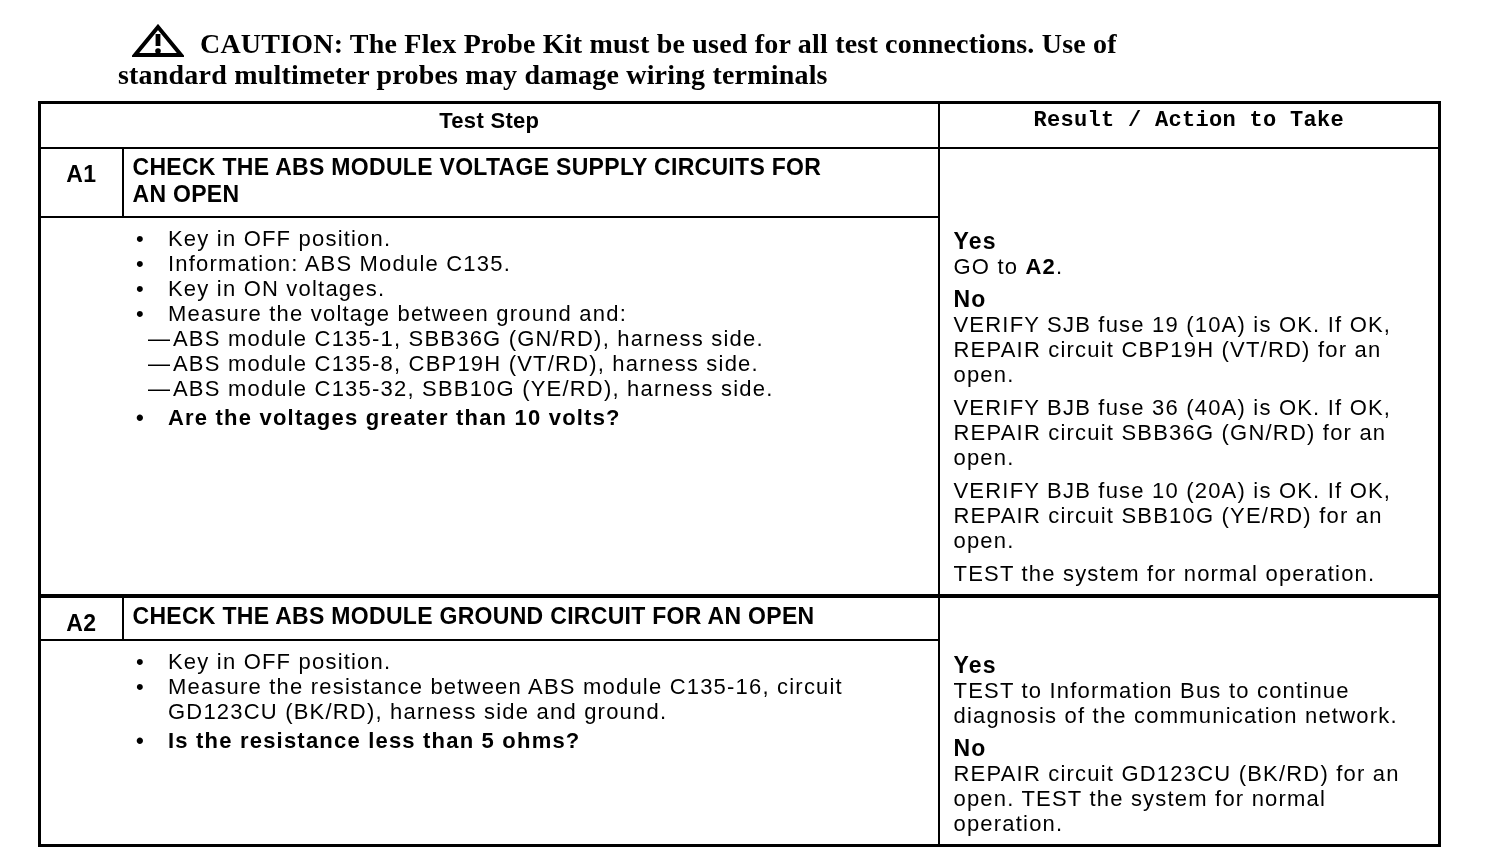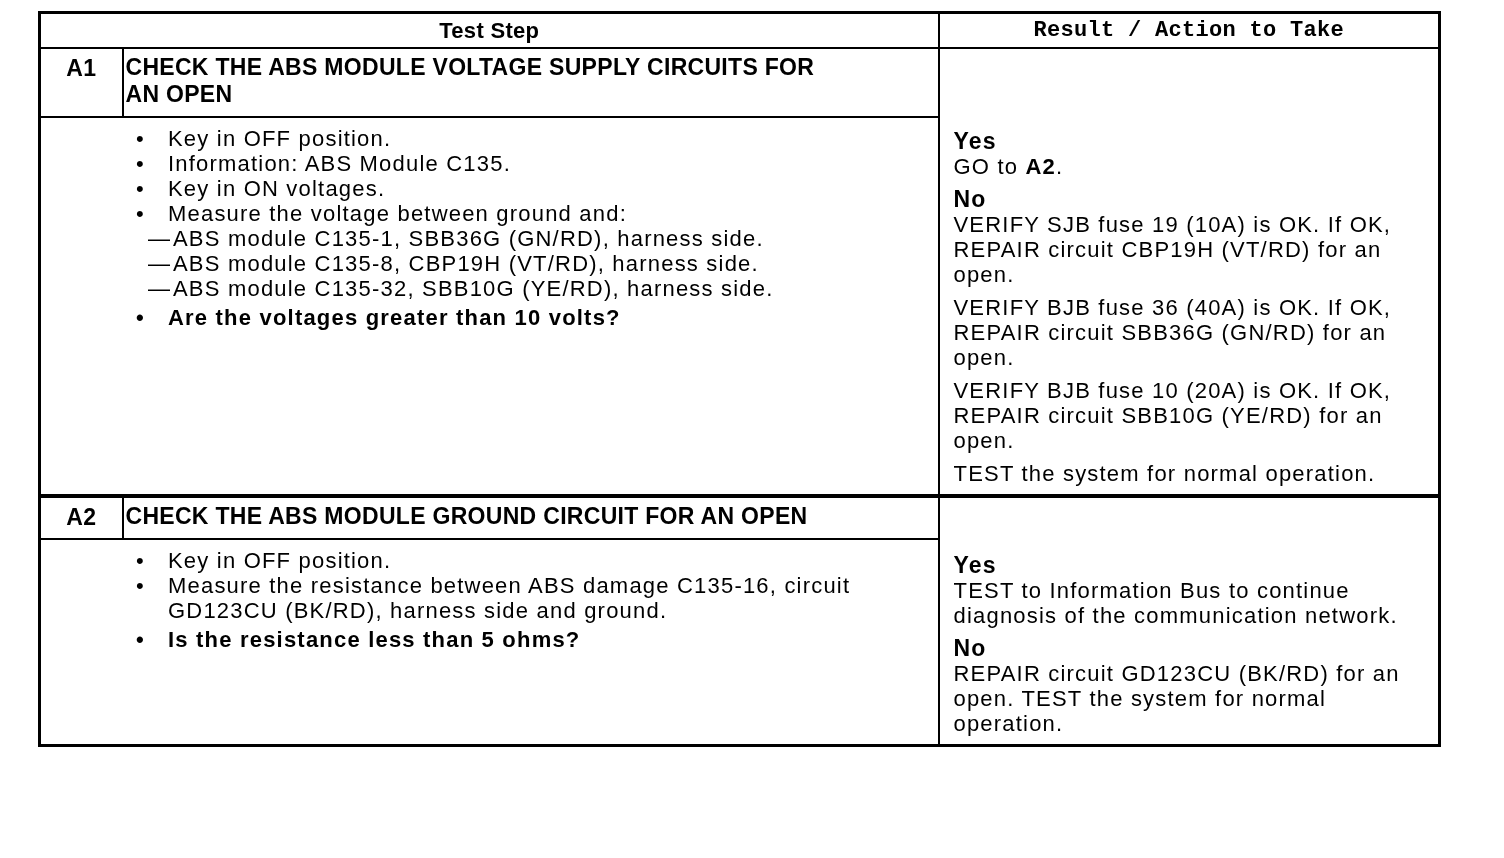--- a/index.html
+++ b/index.html
@@ -43,21 +43,21 @@
     table-layout: fixed;
     width: 1400px;
     margin: 11px 0 0 38px;
     border: 3px solid #000;
   }
   .pp col.c-id    { width: 83px;  }
   .pp col.c-title { width: 816px; }
   .pp col.c-res   { width: 501px; }
   .pp th, .pp td { vertical-align: top; padding: 0; }
 
-  tr.hdr-row { height: 35px; }
+  tr.hdr-row { height: 45px; }
   .pp th {
     font-size: 22px;
     font-weight: bold;
     text-align: center;
     padding-top: 4px;
     border-bottom: 2px solid #000;
     letter-spacing: 0.3px;
   }
   th.hdr-result { border-left: 2px solid #000; font-family: Liberation Mono, monospace; }
 
@@ -65,29 +65,29 @@
   tr.title-row-2 { height: 37px; border-top: 4px solid #000; }
   tr.body-row-1  { height: 368px; }
   tr.body-row-2  { height: 192px; }
 
   td.stepid {
     border-right: 2px solid #000;
     border-bottom: 2px solid #000;
     text-align: center;
     font-weight: bold;
     font-size: 23px;
-    padding-top: 6px;
+    padding-top: 12px;
     letter-spacing: 0.3px;
   }
   td.steptitle {
     border-bottom: 2px solid #000;
     font-weight: bold;
     font-size: 23px;
     line-height: 27px;
-    padding: 5px 85px 6px 2px;
+    padding: 5px 85px 6px 9px;
     letter-spacing: 0.3px;
   }
   td.stepbody {
     font-size: 22px;
     line-height: 25px;
     letter-spacing: 1.2px;
     padding: 8px 45px 10px 0;
   }
   .brow { display: flex; padding-left: 95px; }
   .brow .mk { width: 32px; flex: none; }
@@ -108,20 +108,30 @@
   .resultcell p.lbl { margin: 0; font-weight: bold; font-size: 23px; }
   .resultcell p.lbl-gap { }
   .resultcell .bold { font-weight: bold; }
 </style>
 </head>
 <body>
 
 <div>
 
 
+  <div class="caution">
+    <div class="caution-line1">
+      <svg class="warn-svg" width="52" height="34" viewBox="0 0 52 34">
+        <path d="M26 3 L49 31 L3 31 Z" fill="none" stroke="#000" stroke-width="4" stroke-linejoin="miter"></path>
+        <rect x="23.6" y="10" width="4.8" height="12" fill="#000"></rect>
+        <circle cx="26" cy="27" r="2.8" fill="#000"></circle>
+      </svg><span>CAUTION: The Flex Probe Kit must be used for all test connections. Use of</span>
+    </div>
+    <div class="caution-line2">standard multimeter probes may damage wiring terminals</div>
+  </div>
 
   <table class="pp">
     <colgroup>
         <col class="c-id">
         <col class="c-title">
         <col class="c-res">
       </colgroup>
 
     <tbody>
         <tr class="hdr-row">
@@ -194,21 +204,21 @@
       </td>
     </tr>
     <tr class="body-row-2">
       <td class="stepbody" colspan="2">
         <div class="brow">
               <span class="mk">•</span>
               <span>Key in OFF position.</span>
             </div>
         <div class="brow">
               <span class="mk">•</span>
-              <span>Measure the resistance between ABS damage C135-16, circuit GD123CU (BK/RD), harness side and ground.</span>
+              <span>Measure the resistance between ABS module C135-16, circuit GD123CU (BK/RD), harness side and ground.</span>
             </div>
         <div class="brow q">
               <span class="mk">•</span>
               <span>Is the resistance less than 5 ohms?</span>
             </div>
       </td>
     </tr>
   </tbody>
     </table>
 

